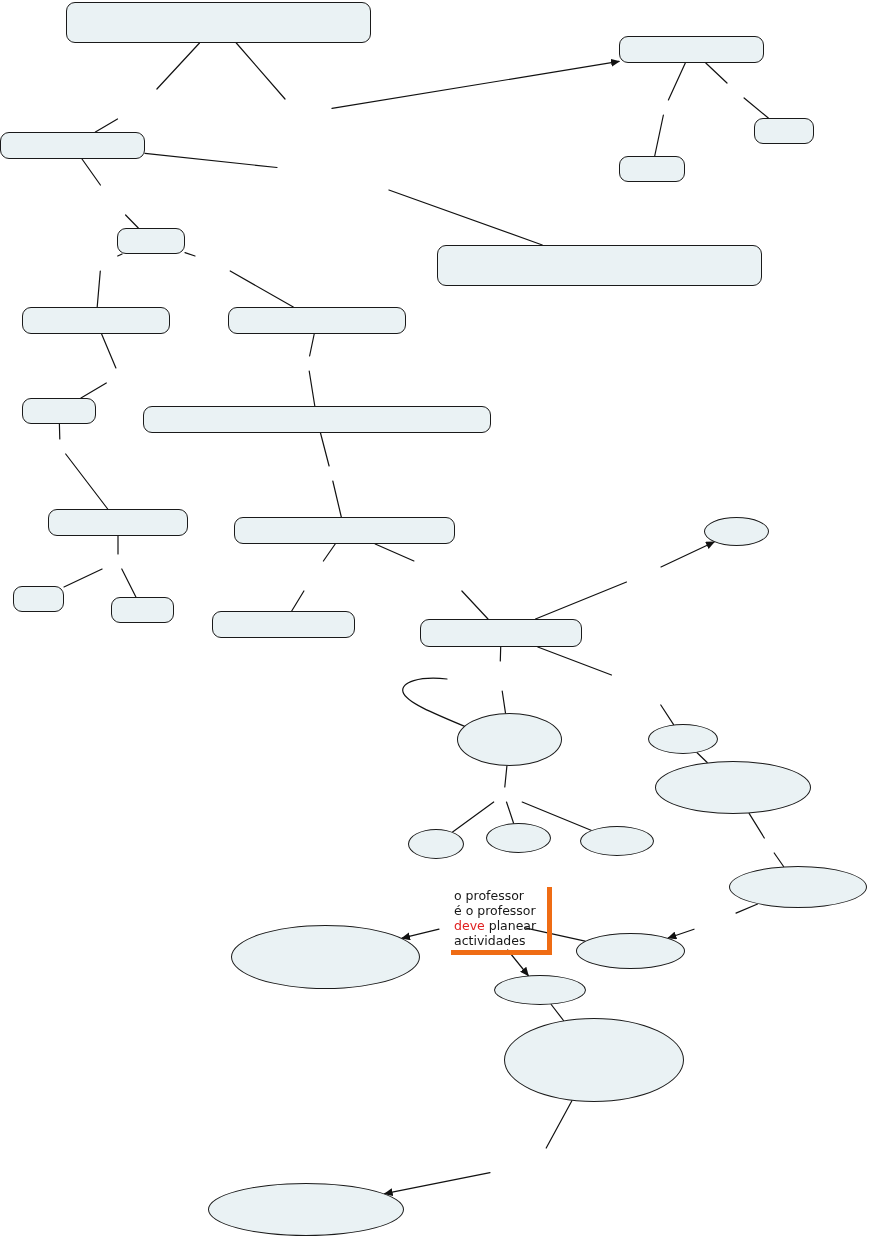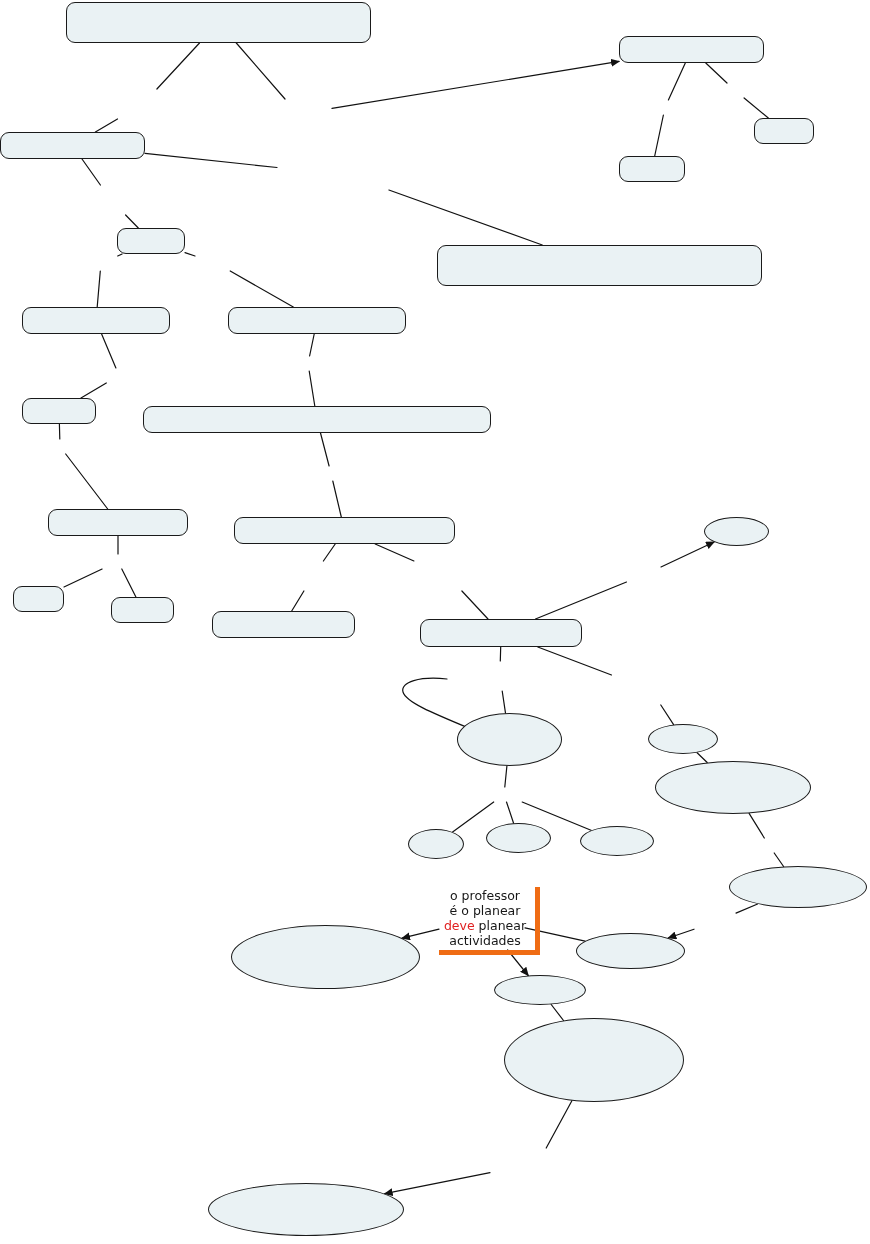--- a/index.html
+++ b/index.html
@@ -42,25 +42,26 @@
   }
   .node.box {
     border-radius: 9px;
   }
   .node.ellipse {
     border-radius: 50%;
   }
   .linklabel {
     position: absolute;
     color: #171717;
-    text-align: center;
+    text-align: left;
     line-height: 1.2;
     white-space: pre;
     background: transparent;
     z-index: 4;
+    margin-left: 12px;
   }
   .linklabel.framed {
     border-right: 5px solid #ef6c14;
     border-bottom: 5px solid #ef6c14;
     padding: 1px 7px 2px 3px;
     z-index: 6;
   }
   .hl-red {
     color: #e02020;
   }
@@ -179,15 +180,15 @@
       <div class="linklabel" style="left: 72px; top: 554px; width: 92px; font-size: 12.5px;"></div>
       <div class="linklabel" style="left: 270px; top: 561px; width: 86px; font-size: 12.5px;"></div>
       <div class="linklabel" style="left: 404px; top: 561px; width: 88px; font-size: 12.5px;"></div>
       <div class="linklabel" style="left: 556px; top: 567px; width: 178px; font-size: 12.5px;"></div>
       <div class="linklabel" style="left: 441px; top: 661px; width: 118px; font-size: 12.5px;"></div>
       <div class="linklabel" style="left: 605px; top: 675px; width: 92px; font-size: 12.5px;"></div>
       <div class="linklabel" style="left: 452px; top: 787px; width: 104px; font-size: 12.5px;"></div>
       <div class="linklabel" style="left: 753px; top: 838px; width: 32px; font-size: 12.5px;"></div>
       <div class="linklabel" style="left: 694px; top: 907px; width: 42px; font-size: 12.5px;"></div>
       <div class="linklabel" style="left: 490px; top: 1148px; width: 96px; font-size: 12.5px;"></div>
-      <div class="linklabel framed" style="left: 439px; top: 887px; width: 86px; font-size: 12.5px;"><div>o professor</div><div>é o planear</div><div><span class="hl-red">deve</span> planear</div><div>actividades</div></div>
+      <div class="linklabel framed" style="left: 439px; top: 887px; width: 86px; font-size: 12.5px;"><div>o professor</div><div>é o professor</div><div><span class="hl-red">deve</span> planear</div><div>actividades</div></div>
     </div>
 </div>
 
 </body></html>

